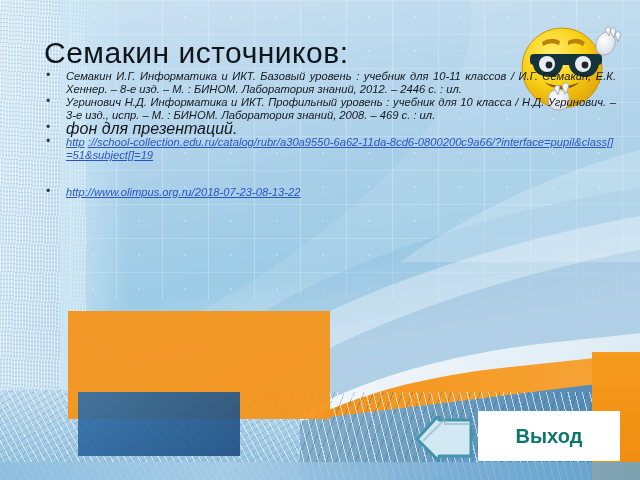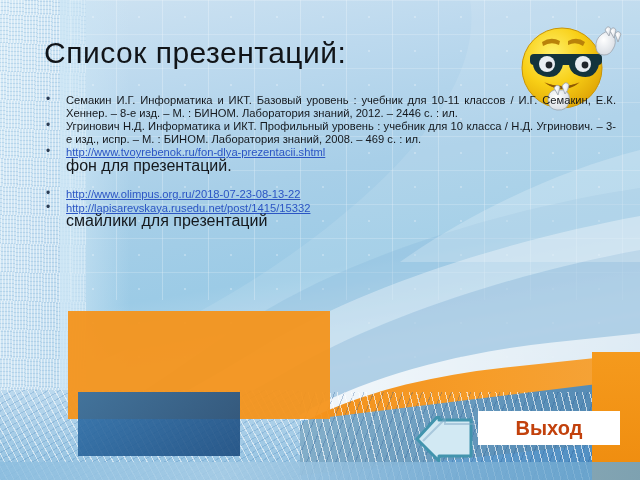--- a/index.html
+++ b/index.html
@@ -104,22 +104,23 @@
     letter-spacing: .5px;
     white-space: nowrap;
   }
 
   
   .smiley { position: absolute; left: 506px; top: 14px; width: 120px; height: 104px; }
 
   
   .content {
     position: absolute;
-    left: 36px; top: 94px;
+    left: 36px; top: 70px;
     width: 580px;
+    font-style: italic;
   }
   ul.src-list { list-style: none; margin: 0; padding: 0; }
   ul.src-list > li {
     position: relative;
     padding-left: 30px;
     margin: 0 0 1px 0;
     font-size: 11.2px;
     line-height: 12.6px;
     color: #14181d;
   }
@@ -161,28 +162,28 @@
     left: 78px; top: 392px;
     width: 162px; height: 64px;
     background: linear-gradient(135deg, #2f6fa8, #1d4d80);
     opacity: .9;
   }
 
   
   .exit-btn {
     position: absolute;
     left: 478px; top: 411px;
-    width: 142px; height: 34px;
+    width: 142px; height: 50px;
     background: #ffffff;
     display: flex;
     align-items: center;
     justify-content: center;
     font-size: 20px;
     font-weight: bold;
-    color: #c2410c;
+    color: #0f766e;
     cursor: pointer;
   }
   .back-arrow {
     position: absolute;
     left: 415px; top: 416px;
     width: 64px; height: 46px;
     cursor: pointer;
   }
 </style>
 </head>
@@ -207,21 +208,21 @@
   <div class="bg-layer bg-orange-band"></div>
   <div class="bg-layer bg-blue-sheet"></div>
   <div class="bg-layer bg-blue-fan"></div>
   <div class="bg-layer bg-bottom-left-grid"></div>
   <div class="bg-layer bg-orange-right"></div>
   <div class="bg-layer bg-bottom-strip"></div>
 
   <div class="hl-orange"></div>
   <div class="hl-blue"></div>
 
-  <div class="title">Список презентаций:</div>
+  <div class="title">Семакин источников:</div>
 
   <svg class="smiley" viewBox="0 0 120 104">
     <defs>
       <radialGradient id="fg" cx="38%" cy="32%" r="72%">
         <stop offset="0%" stop-color="#fff06a"></stop>
         <stop offset="55%" stop-color="#f8cf16"></stop>
         <stop offset="100%" stop-color="#e0a606"></stop>
       </radialGradient>
       <radialGradient id="hg" cx="40%" cy="35%" r="70%">
         <stop offset="0%" stop-color="#ffffff"></stop>
@@ -266,35 +267,34 @@
       <li class="bulleted justified">
         <span class="txt">Семакин И.Г. Информатика и ИКТ. Базовый уровень : учебник для 10-11 классов / И.Г. Семакин, Е.К. Хеннер. – 8-е изд. – М. : БИНОМ. Лаборатория знаний, 2012. – 2446 с. : ил.</span>
       </li>
 
 
       <li class="bulleted justified">
         <span class="txt">Угринович Н.Д. Информатика и ИКТ. Профильный уровень : учебник для 10 класса / Н.Д. Угринович. – 3-е изд., испр. – М. : БИНОМ. Лаборатория знаний, 2008. – 469 с. : ил.</span>
       </li>
 
       <li class="bulleted">
-        <a class="lnk">http://www.tvoyrebenok.ru/fon-dlya-prezentacii.shtml</a>
         <span class="sub">фон для презентаций.</span>
       </li>
 
 
-
-      <li class="bulleted" style="margin-top:16px">
+      <li class="bulleted">
+        <a class="lnk">http</a>
+        <a class="lnk">://school-collection.edu.ru/catalog/rubr/a30a9550-6a62-11da-8cd6-0800200c9a66/?interface=pupil&amp;class[]=51&amp;subject[]=19</a>
+      </li>
+
+      <li class="bulleted" style="margin-top:24px">
         <a class="lnk">http://www.olimpus.org.ru/2018-07-23-08-13-22</a>
       </li>
 
 
-      <li class="bulleted">
-        <a class="lnk">http://lapisarevskaya.rusedu.net/post/1415/15332</a>
-        <span class="sub">смайлики для презентаций</span>
-      </li>
 
     </ul>
   </div>
 
   <svg class="back-arrow" viewBox="0 0 64 46">
     <path d="M56,4 L24,4 L24,-1 L2,23 L24,45 L24,40 L56,40 Z" fill="#d2e9f3" stroke="#4294ad" stroke-width="3" stroke-linejoin="round"></path>
     <path d="M60,8 L30,8 L30,3 L8,25" fill="none" stroke="#7fa8c6" stroke-width="2" opacity=".5"></path>
   </svg>
 
   <div class="exit-btn">Выход</div>

